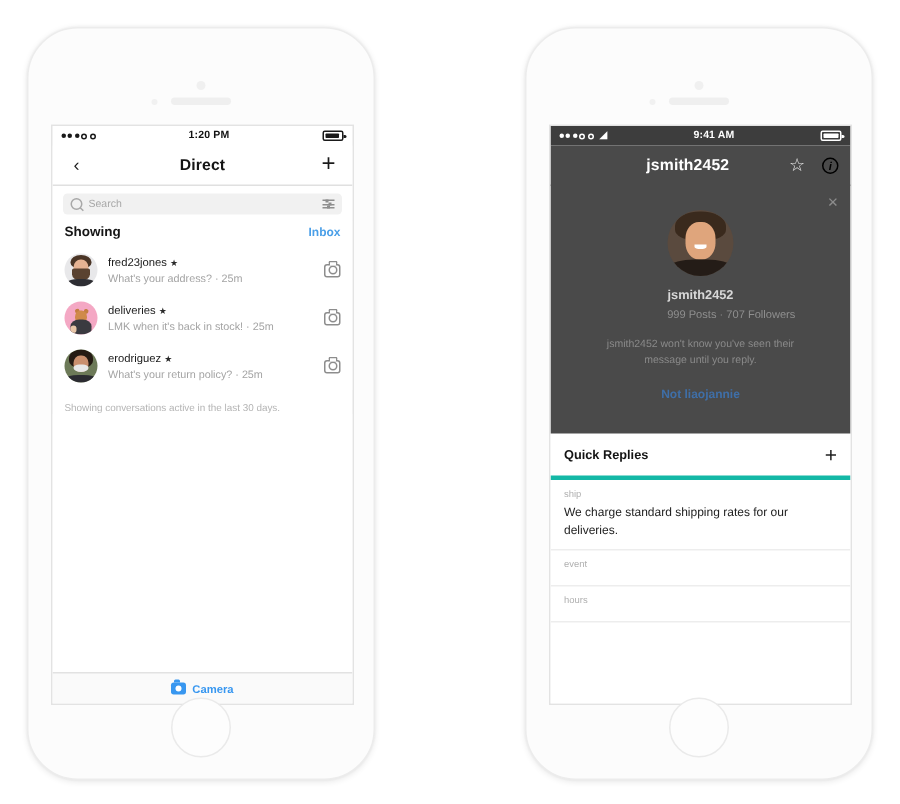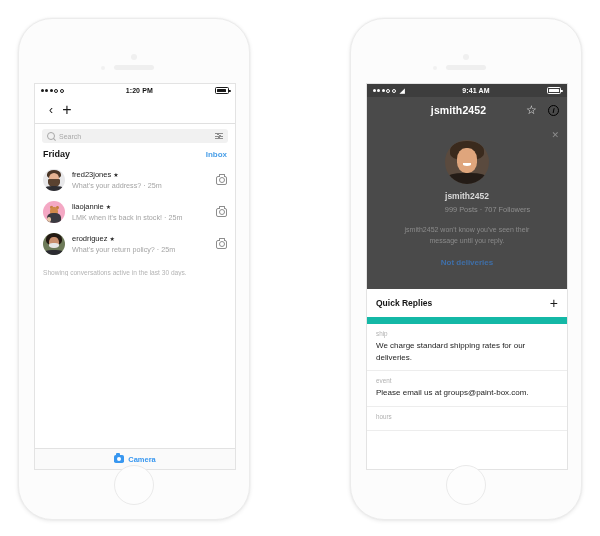--- a/index.html
+++ b/index.html
@@ -213,21 +213,21 @@
     font-size:7px;color:#8a8a8a;text-align:center;
     margin-top:11px;line-height:1.55;width:150px;
   }
   .ov-action{font-size:8px;font-weight:bold;color:#3f6fa8;margin-top:11px;}
 
   
   .qr-head{
     flex:0 0 auto;
     display:flex;align-items:center;justify-content:space-between;
     padding:7px 9px;background:#fff;
-    border-bottom:7px solid #14b8a6;
+    border-bottom:3px solid #14b8a6;
   }
   .qr-title{font-size:8.5px;font-weight:bold;color:#141414;}
   .qr-plus{font-size:14px;font-weight:300;color:#1a1a1a;line-height:1;}
   .qr-list{flex:1 1 auto;background:#fff;overflow:hidden;}
   .qr-item{padding:6px 9px 7px;border-bottom:1px solid #ededed;}
   .qr-tag{font-size:6.3px;color:#b0b0b0;margin-bottom:3px;}
   .qr-text{font-size:8px;color:#1d1d1d;line-height:1.45;}
 
   
   .av-fred{background:#e8e8ea;}
@@ -308,39 +308,40 @@
           <div class="battery">
               <i style="width:90%"></i>
             </div>
         </div>
       </div>
 
       <div class="navbar">
         <div class="nav-ico">
           <span class="chev">‹</span>
         </div>
+        <div class="nav-title">Direct</div>
         <div class="nav-ico plus">
           <span>+</span>
         </div>
       </div>
 
       <div class="searchwrap">
         <div class="searchbar">
           <span class="mag"></span>
           <span class="search-ph">Search</span>
           <span class="sliders">
               <span></span>
               <span></span>
               <span></span>
             </span>
         </div>
       </div>
 
       <div class="sec-head">
-        <span class="sec-title">Friday</span>
+        <span class="sec-title">Showing</span>
         <span class="sec-link">Inbox</span>
       </div>
 
       <div class="convlist">
 
         <div class="conv">
           <div class="avatar av-fred">
             <span class="hair"></span>
               <span class="face"></span>
               <span class="beard"></span>
@@ -359,21 +360,21 @@
         <div class="conv">
           <div class="avatar av-cat">
             <span class="ear1"></span>
               <span class="ear2"></span>
               <span class="kitty"></span>
               <span class="pbody"></span>
               <span class="arm"></span>
           </div>
           <div class="conv-body">
             <div class="conv-name">
-              <span>liaojannie</span>
+              <span>deliveries</span>
               <span class="star">★</span>
             </div>
             <div class="conv-prev">LMK when it's back in stock! · 25m</div>
           </div>
           <span class="cam-ico"></span>
         </div>
 
         <div class="conv">
           <div class="avatar av-ero">
             <span class="hair"></span>
@@ -444,36 +445,35 @@
         <span class="ov-close">✕</span>
         <div class="ov-avatar av-js">
           <span class="hair"></span>
             <span class="face"></span>
             <span class="smile"></span>
             <span class="body"></span>
         </div>
         <div class="ov-name">jsmith2452</div>
         <div class="ov-stats">999 Posts  ·  707 Followers</div>
         <div class="ov-msg">jsmith2452 won't know you've seen their message until you reply.</div>
-        <div class="ov-action">Not deliveries</div>
+        <div class="ov-action">Not liaojannie</div>
       </div>
 
       <div class="qr-head">
         <span class="qr-title">Quick Replies</span>
         <span class="qr-plus">+</span>
       </div>
 
       <div class="qr-list">
         <div class="qr-item">
           <div class="qr-tag">ship</div>
           <div class="qr-text">We charge standard shipping rates for our deliveries.</div>
         </div>
         <div class="qr-item">
           <div class="qr-tag">event</div>
-          <div class="qr-text">Please email us at groups@paint-box.com.</div>
         </div>
         <div class="qr-item">
           <div class="qr-tag">hours</div>
         </div>
       </div>
 
     </div>
     <div class="homebtn"></div>
   </div>
 

